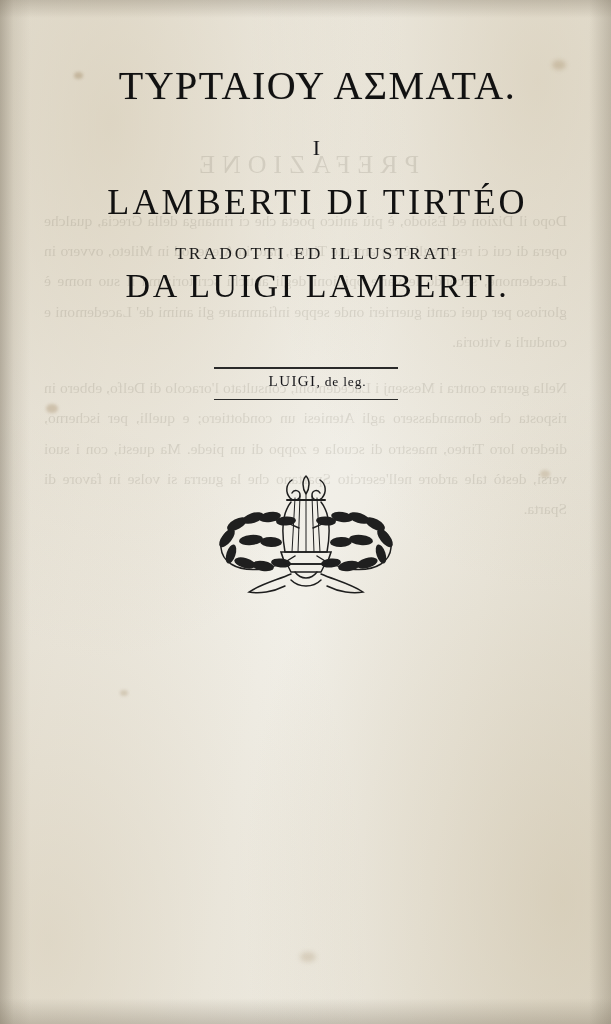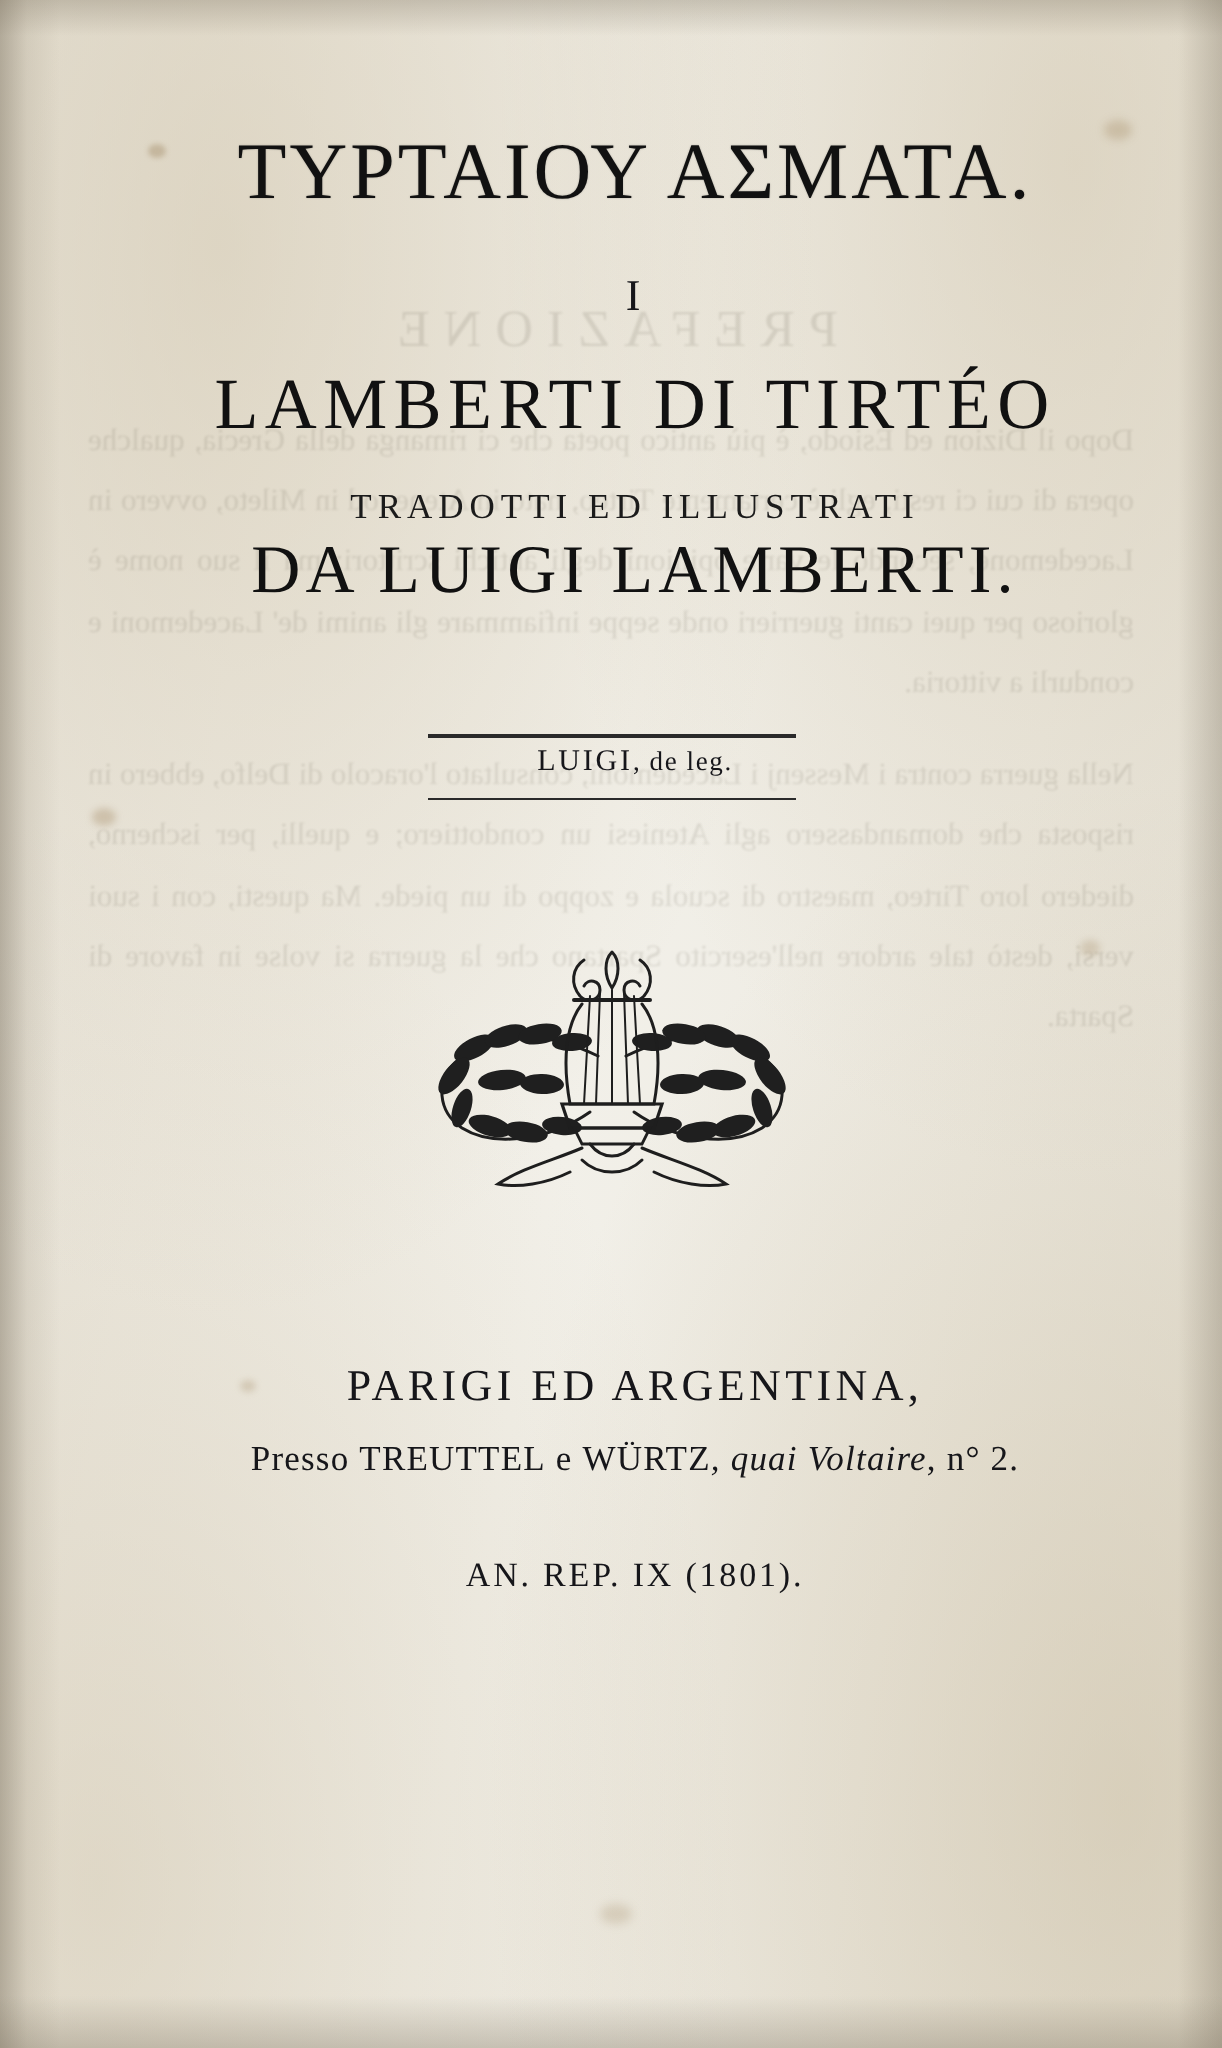--- a/index.html
+++ b/index.html
@@ -295,22 +295,15 @@
           <path d="M96 96 L 134 96 L 130 104 L 100 104 Z" stroke-width="1.4"></path>
 
           <path d="M100 106 C 86 112, 70 116, 58 124 C 68 126, 82 124, 94 118"></path>
           <path d="M130 106 C 144 112, 160 116, 172 124 C 162 126, 148 124, 136 118"></path>
           <path d="M104 104 C 110 112, 120 112, 126 104"></path>
           <path d="M100 112 C 108 120, 122 120, 130 112"></path>
         </g>
       </svg>
     </div>
 
-    <div id="imprint">
-      <div class="ln" id="place">PARIGI ED ARGENTINA,</div>
-      <div class="ln" id="publisher">
-        <span>Presso </span><span class="sc-word">TREUTTEL</span><span> e </span><span class="sc-word">WÜRTZ</span><span class="it">, quai Voltaire</span><span>, n° 2.</span>
-      </div>
-      <div class="ln" id="date">AN. REP. IX (1801).</div>
-    </div>
 
   </div>
 </div>
 
 </body></html>

